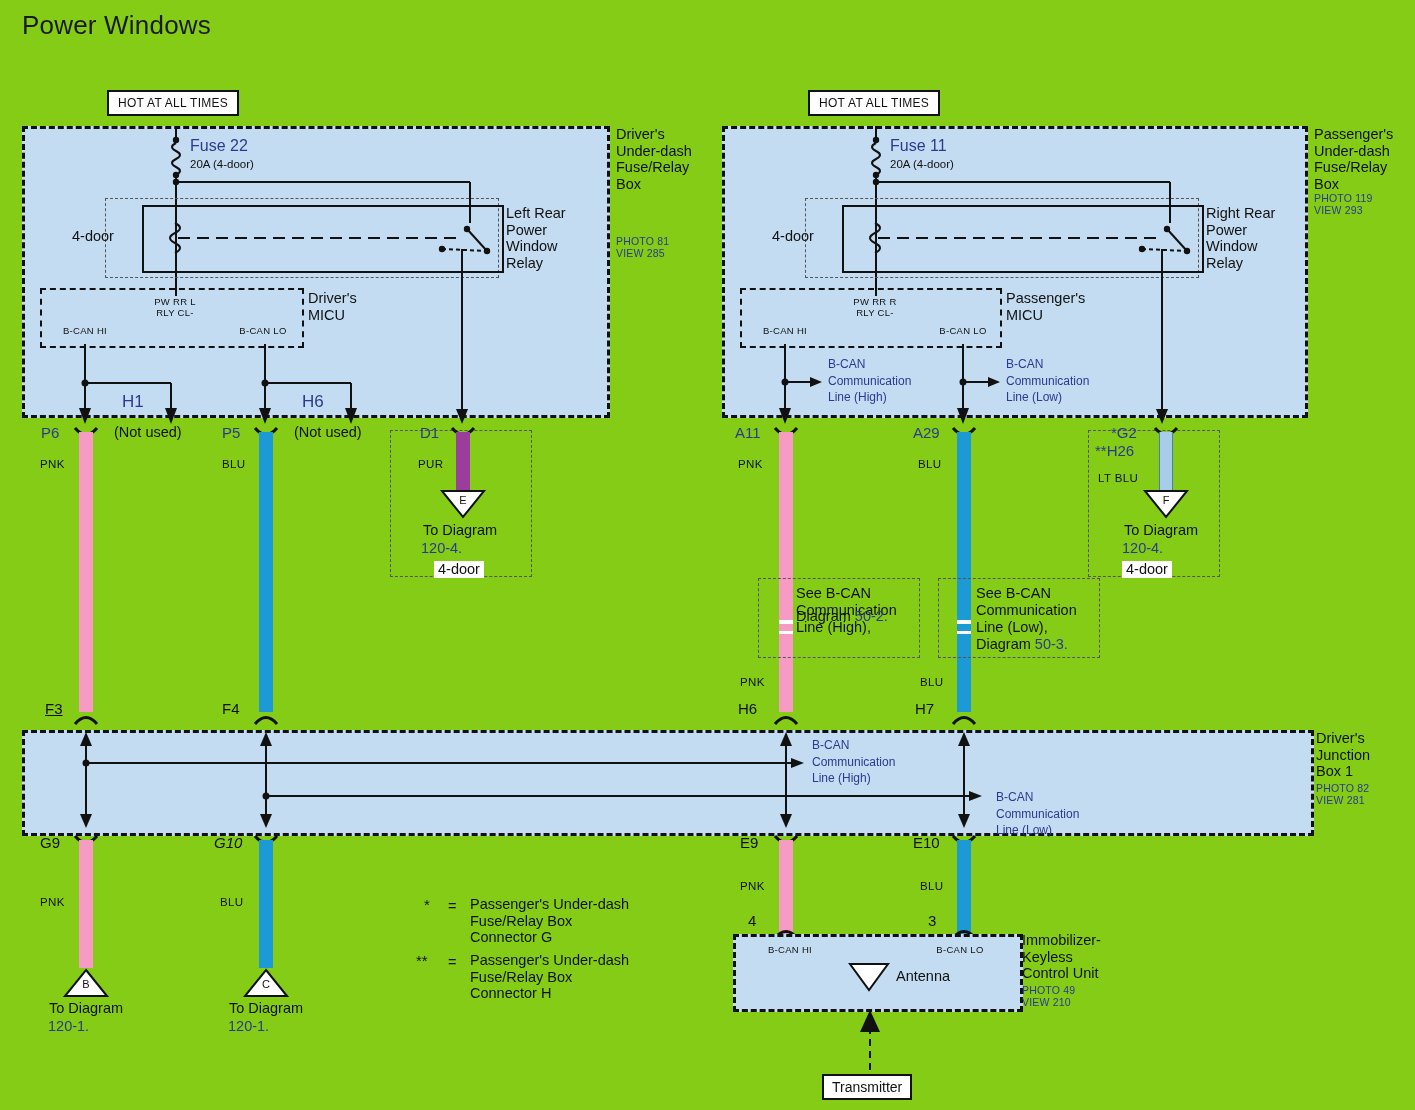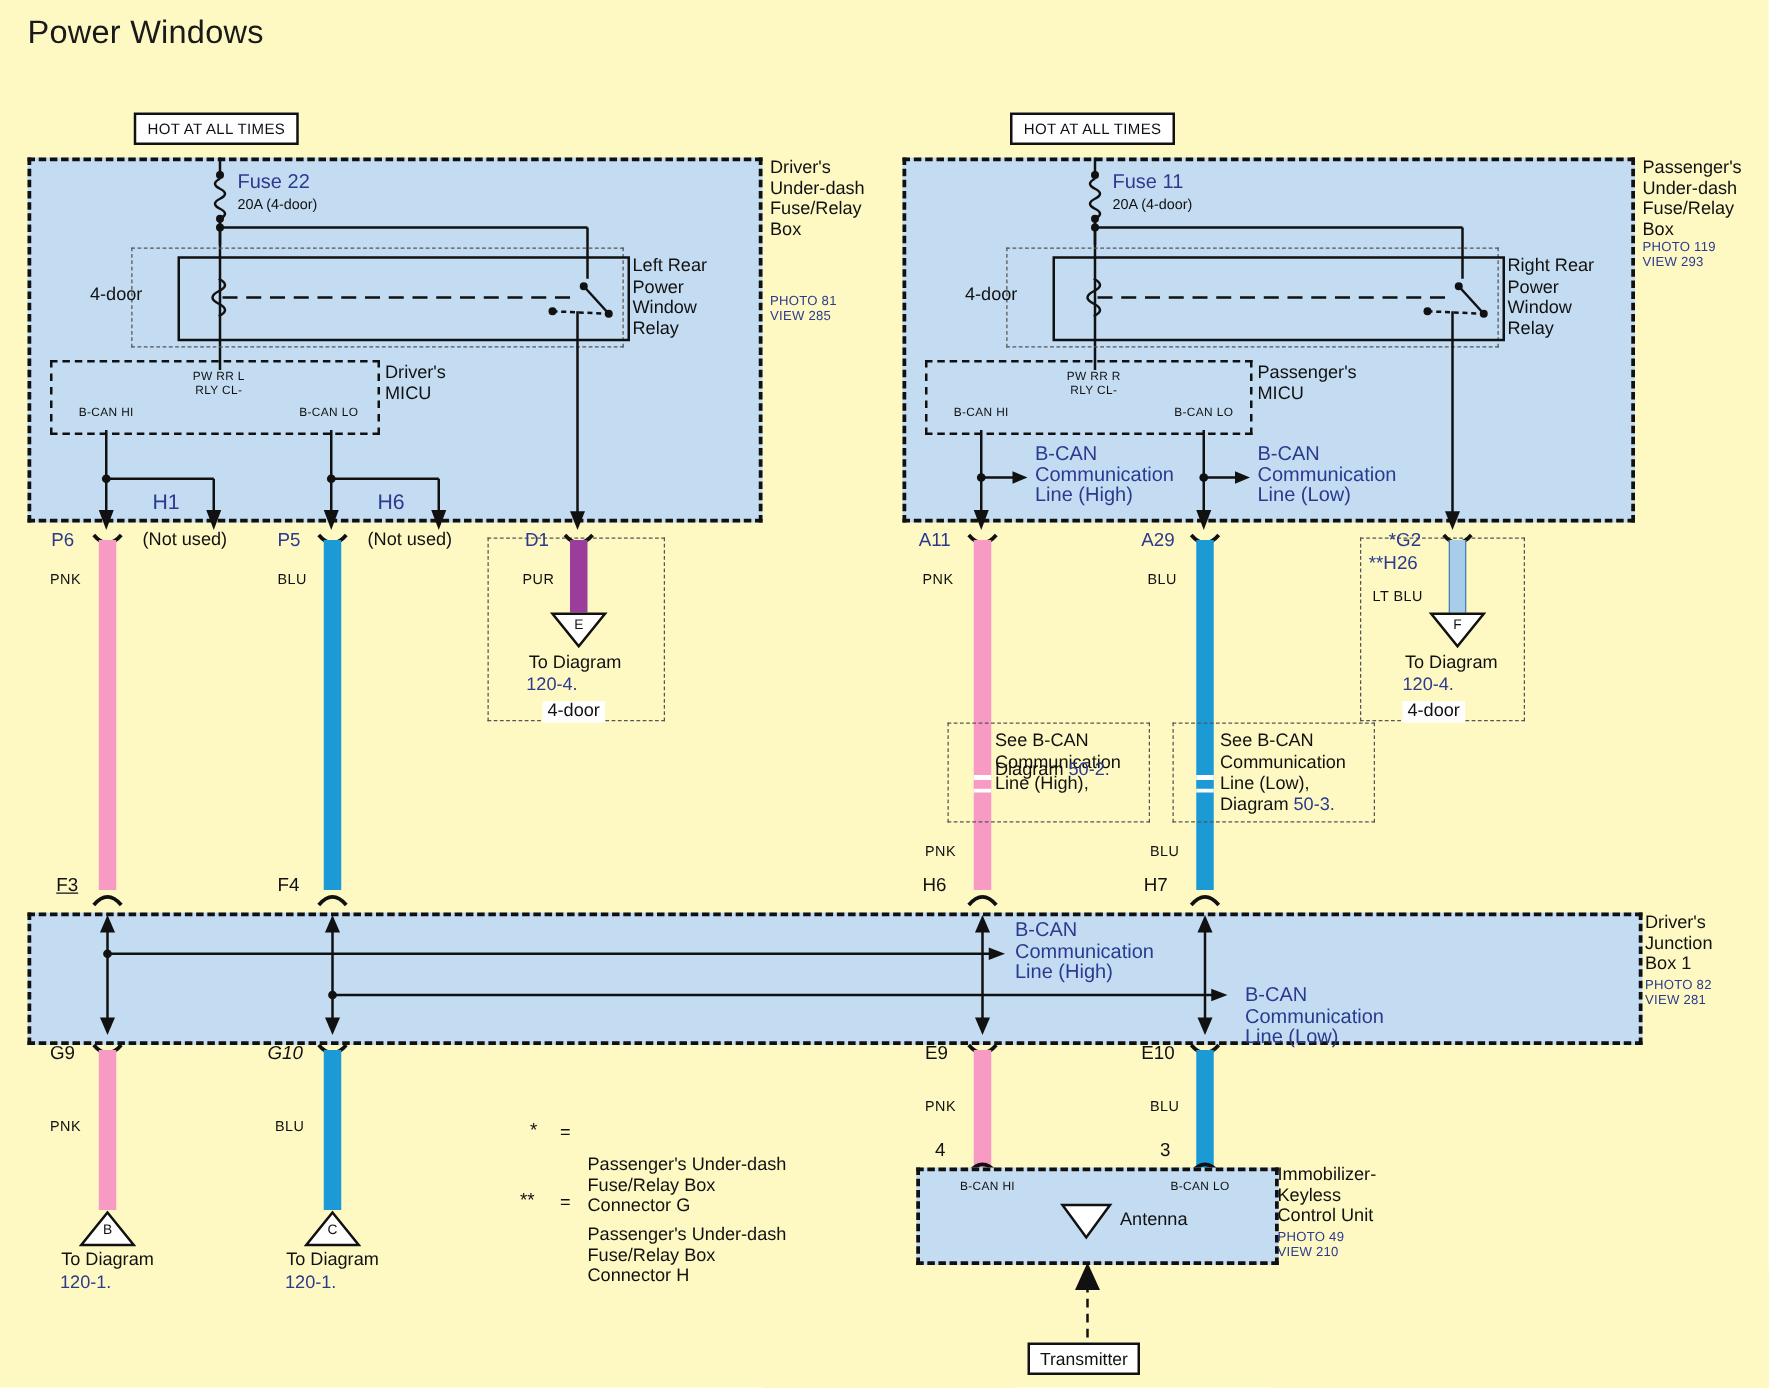--- a/index.html
+++ b/index.html
@@ -1,37 +1,37 @@
 <!DOCTYPE html>
 <html><head>
 <meta charset="utf-8">
 <style>
   html,body{margin:0;padding:0;background:#ffffff;}
   body{font-family:"Liberation Sans", sans-serif;}
-  #page{position:relative;width:1415px;height:1110px;background:#fef9c3;overflow:hidden;}
+  #page{position:relative;width:1415px;height:1110px;background:#84cc16;overflow:hidden;}
   .abs{position:absolute;}
   .ttl{font-size:26px;color:#1a1a1a;letter-spacing:.2px;}
   .blu{background:#c3dcf2;}
   .dash{border:3px dashed #111;}
   .dash-thin{border:2px dashed #111;}
   .dot-thin{border:1px dashed #555;}
   .solid{border:2px solid #111;}
   .lbl{font-size:14.5px;color:#111;line-height:16.5px;white-space:pre-line;}
-  .lblb{font-size:16px;color:#2b3a8f;line-height:16.5px;white-space:pre-line;}
+  .lblb{font-size:12px;color:#2b3a8f;line-height:16.5px;white-space:pre-line;}
   .tiny{font-size:10.5px;color:#2b3a8f;line-height:12px;white-space:pre-line;letter-spacing:.2px;}
   .pin{font-size:15px;color:#2b3a8f;}
   .pinb{font-size:15px;color:#111;}
   .wirecolor{font-size:11.5px;color:#111;letter-spacing:.4px;}
   .micro{font-size:9.5px;color:#111;letter-spacing:.3px;white-space:pre-line;text-align:center;line-height:11px;}
   .hbox{border:2px solid #111;background:#fff;font-size:12px;color:#111;
         padding:4px 9px;letter-spacing:.3px;}
   .wire{position:absolute;}
   .ln{position:absolute;background:#111;}
   .vln{width:2px;}
-  .note{font-size:14.5px;color:#111;line-height:16.5px;white-space:pre-line;margin-top:28px;}
+  .note{font-size:14.5px;color:#111;line-height:16.5px;white-space:pre-line;}
   .notebl{font-size:14.5px;color:#2b3a8f;}
   .txt-c{text-align:center;}
   svg{display:block;overflow:visible;}
 </style>
 </head>
 <body>
 
 <div id="page">
 
   <div class="abs ttl" style="left:22px;top:10px;">Power Windows</div>

